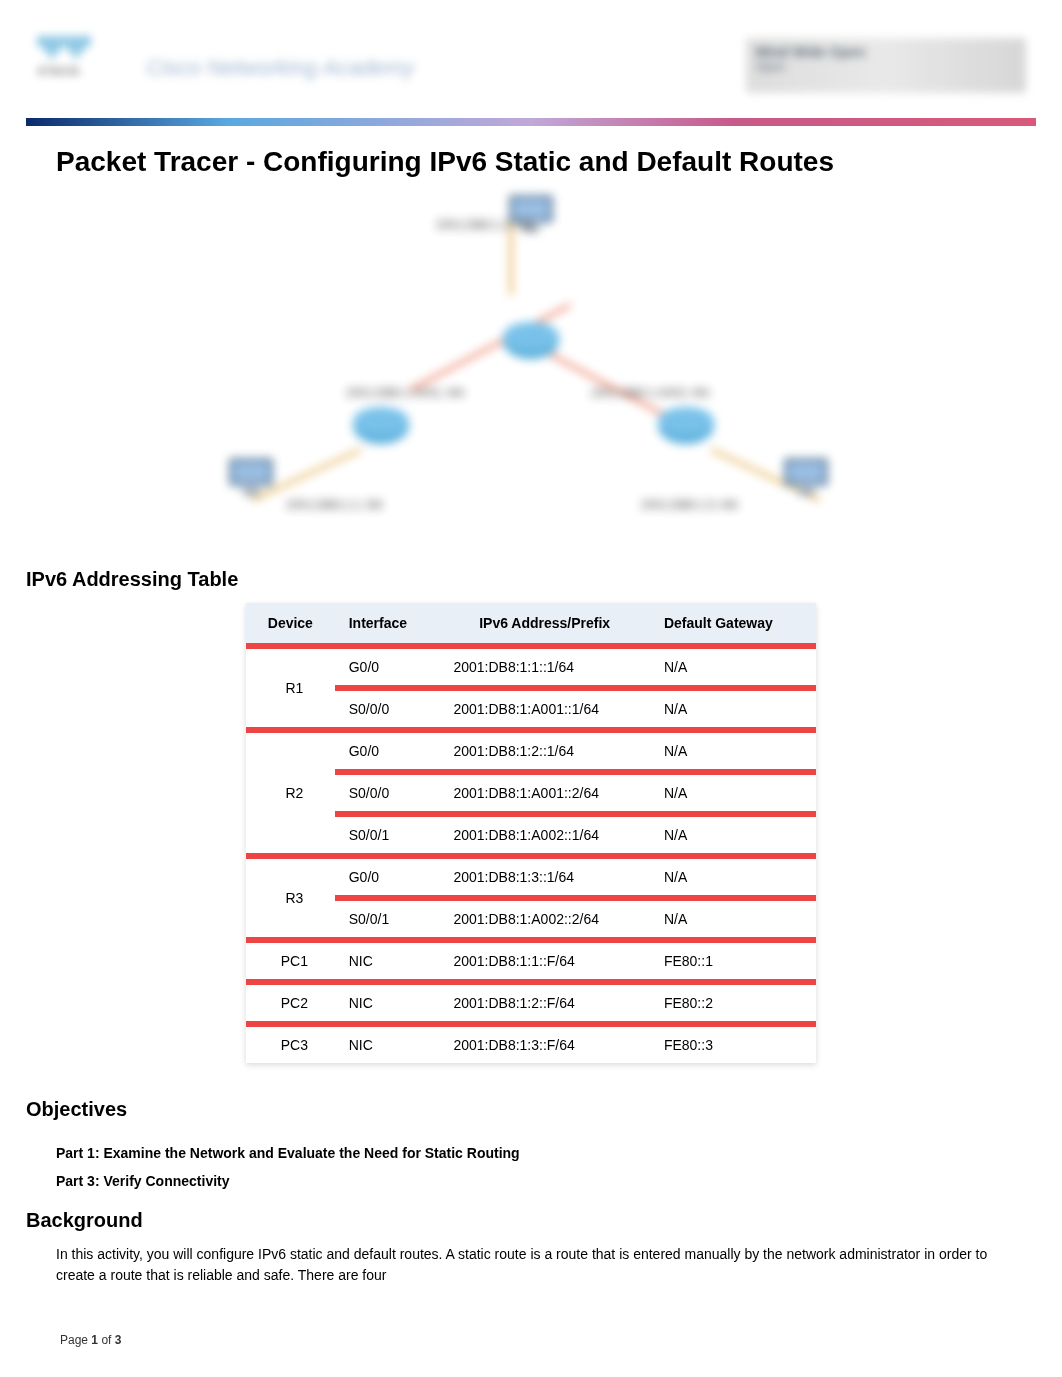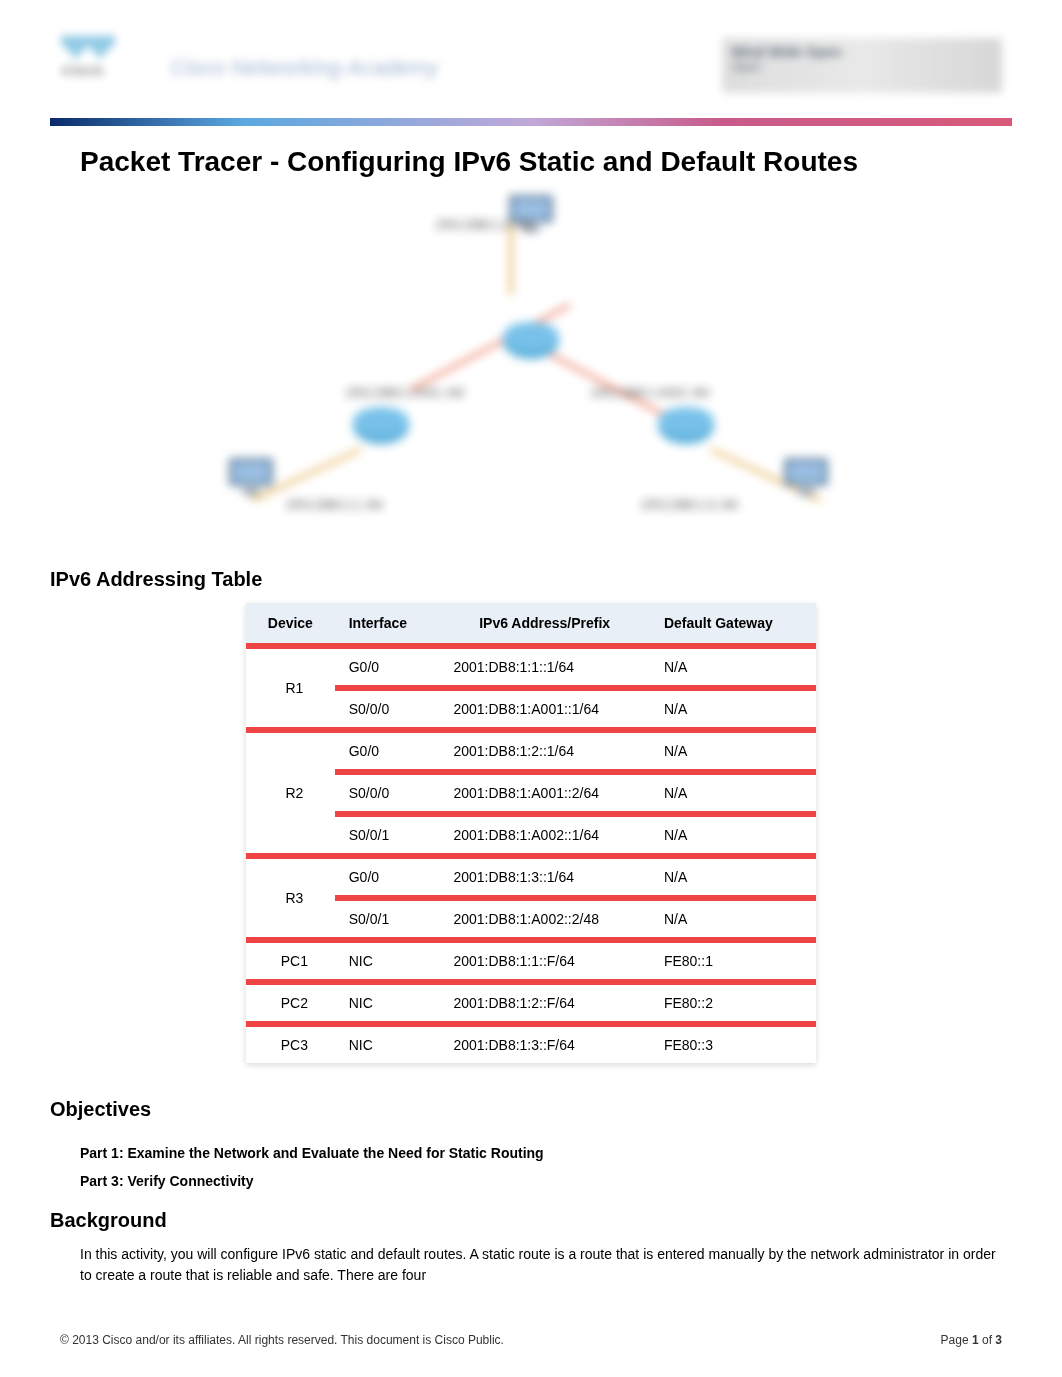--- a/index.html
+++ b/index.html
@@ -4,21 +4,21 @@
   <style>
     * { box-sizing: border-box; margin: 0; padding: 0; }
     body {
       font-family: Arial, Helvetica, sans-serif;
       background: #ffffff;
       width: 1062px;
       margin: 0 auto;
       color: #000;
     }
     .page {
-      padding: 30px 50px;
+      padding: 30px 26px;
       position: relative;
       min-height: 1377px;
     }
     .header-banner {
       position: relative;
       height: 80px;
       margin-bottom: 8px;
       overflow: hidden;
       filter: blur(4px);
       opacity: 0.85;
@@ -280,21 +280,21 @@
         <td>N/A</td>
       </tr>
       <tr>
         <td class="device" rowspan="2">R3</td>
         <td>G0/0</td>
         <td>2001:DB8:1:3::1/64</td>
         <td>N/A</td>
       </tr>
       <tr>
         <td>S0/0/1</td>
-        <td>2001:DB8:1:A002::2/48</td>
+        <td>2001:DB8:1:A002::2/64</td>
         <td>N/A</td>
       </tr>
       <tr>
         <td class="device">PC1</td>
         <td>NIC</td>
         <td>2001:DB8:1:1::F/64</td>
         <td>FE80::1</td>
       </tr>
       <tr>
         <td class="device">PC2</td>
@@ -314,19 +314,18 @@
   <h2 class="section">Objectives</h2>
   <div class="objectives-list">
     <div class="obj-item">Part 1: Examine the Network and Evaluate the Need for Static Routing</div>
     <div class="obj-item">Part 3: Verify Connectivity</div>
   </div>
 
   <h2 class="section">Background</h2>
   <p class="body-text">In this activity, you will configure IPv6 static and default routes. A static route is a route that is entered manually by the network administrator in order to create a route that is reliable and safe. There are four</p>
 
   <div class="footer">
-    <span>© 2013 Cisco and/or its affiliates. All rights reserved. This document is Cisco Public.</span>
     <span>
       <span>Page </span><b>1</b><span> of </span><b>3</b>
     </span>
   </div>
 
 </div>
 
 </body></html>

